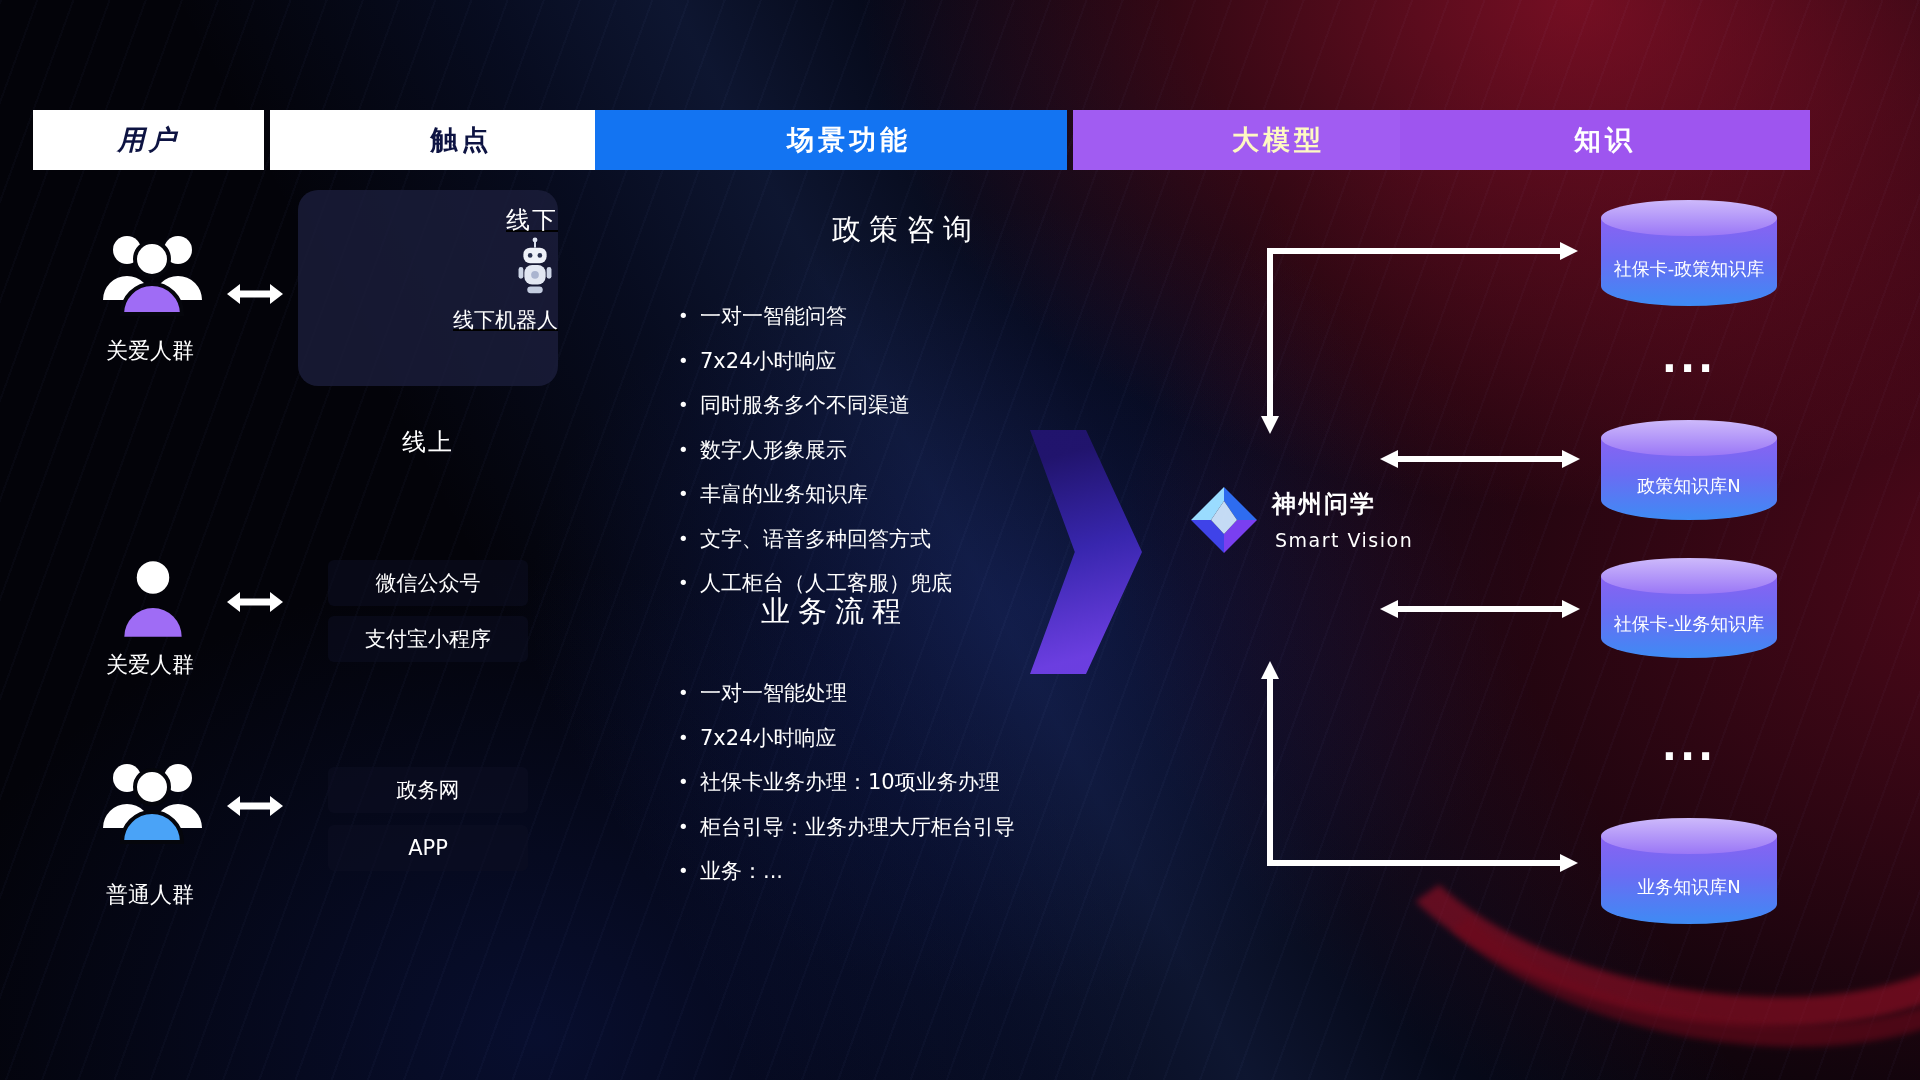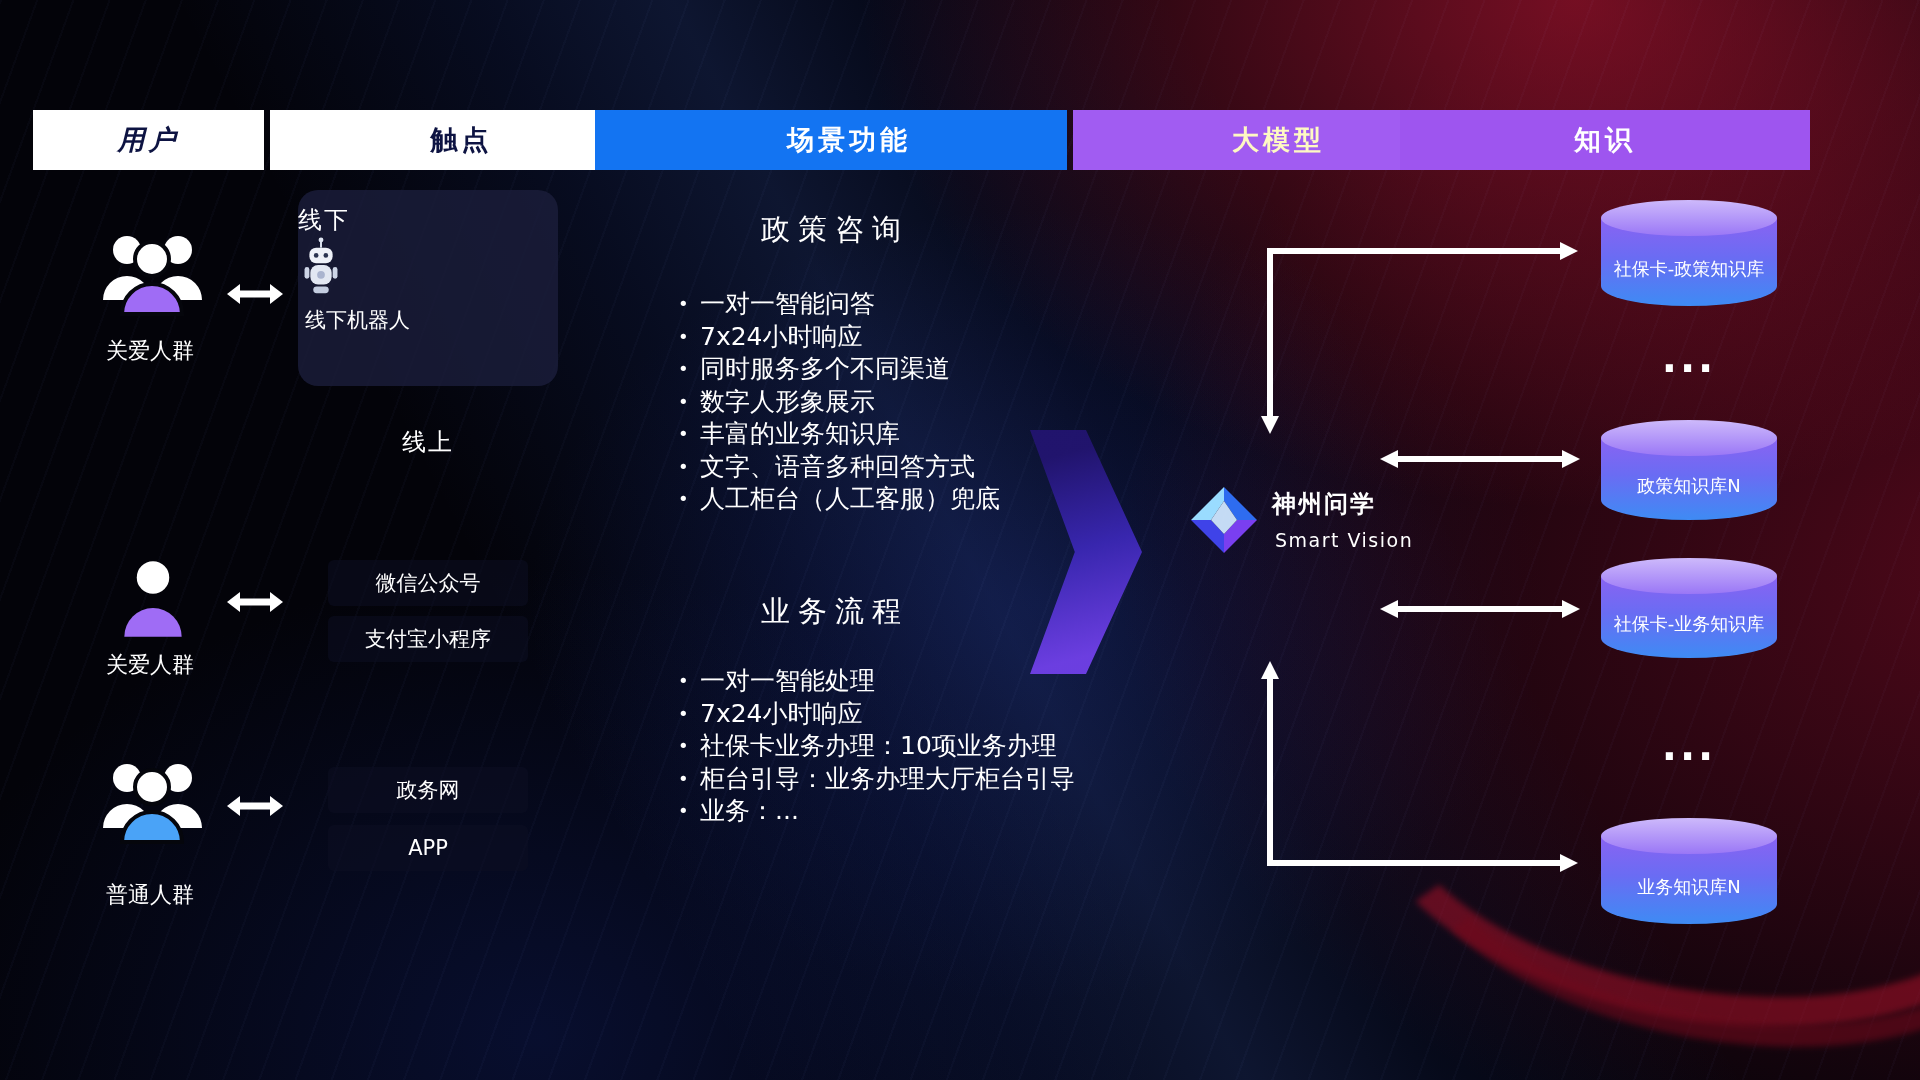--- a/index.html
+++ b/index.html
@@ -50,41 +50,42 @@
   .hdr.purple{ background:#a15cf2; color:#fef9c3;padding-left:12px; }
   .hdr.purple2{ background:#9e55ef; color:#fff; }
 
   .abs { position:absolute; }
   .wlabel { color:#fff; font-size:22px; text-align:center; }
 
   
   .touch-panel {
     position:absolute; left:298px; top:190px; width:260px; height:196px;
     background: rgba(27,29,58,.82); border-radius:20px;
-    display:flex; flex-direction:column; align-items:flex-start;
+    display:flex; flex-direction:column; align-items:flex-end;text-decoration:underline;
   }
   .touch-panel .t-title { color:#fff; font-size:24px; margin-top:14px; letter-spacing:2px; }
   .touch-panel .t-sub   { color:#fff; font-size:21px; margin-top:8px;margin-left:7px; }
 
   .chip {
     position:absolute; width:200px; height:46px; left:328px;
     background: rgba(13,15,35,.55); border-radius:6px;
     display:flex; align-items:center; justify-content:center;
     color:#fff; font-size:21px;
   }
 
   
   .scene-title {
     position:absolute; width:290px; text-align:center;
     color:#fff; font-size:29px; letter-spacing:8px; font-weight:500;
   }
   .bullets { position:absolute; list-style:none; width:480px; }
   .bullets li {
-    position:relative; padding-left:24px; color:#fff; font-size:25px; line-height:32.5px;
+    position:relative; padding-left:24px; color:#fff; font-size:21px; line-height:32.5px;
     white-space:nowrap;
+    margin-top:12px;
   }
   .bullets li::before {
     content:"•"; position:absolute; left:2px; top:0; font-size:18px; line-height:32.5px; color:#fff;
   }
 
   
   .big-arrow {
     position:absolute; left:1030px; top:430px; width:112px; height:244px;
     background: linear-gradient(165deg, #221470 12%, #3a27b4 48%, #7040e8 88%);
     clip-path: polygon(0% 0%, 50% 0%, 100% 50%, 50% 100%, 0% 100%, 40% 50%);
@@ -214,21 +215,21 @@
   <div class="chip" style="top:616px;">
     <span>支付宝小程序</span>
   </div>
   <div class="chip" style="top:767px;">
     <span>政务网</span>
   </div>
   <div class="chip" style="top:825px;">
     <span>APP</span>
   </div>
 
-  <div class="scene-title" style="left:690px; top:210px;">政策咨询</div>
+  <div class="scene-title" style="left:690px; top:210px;text-align:right;">政策咨询</div>
   <ul class="bullets" style="left:676px; top:288px;">
     <li>一对一智能问答</li>
     <li>7x24小时响应</li>
     <li>同时服务多个不同渠道</li>
     <li>数字人形象展示</li>
     <li>丰富的业务知识库</li>
     <li>文字、语音多种回答方式</li>
     <li>人工柜台（人工客服）兜底</li>
   </ul>
 

